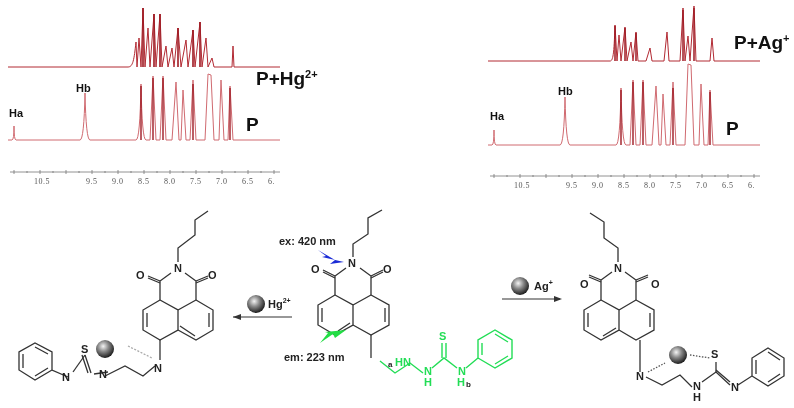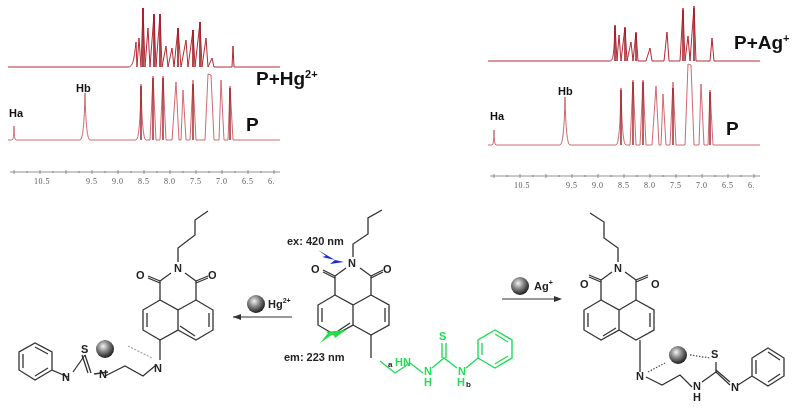--- a/index.html
+++ b/index.html
@@ -136,21 +136,21 @@
 
   <path d="M318 250 L326 256 L322 257 L344 262 L330 264 L335 260 Z" fill="#1a2bd6"></path>
   <path d="M320 343 L328 333 L325 332 L346 330 L335 338 L333 334 Z" fill="#22dd44"></path>
 
   <circle cx="256" cy="304" r="9" fill="url(#ball)"></circle>
   <circle cx="520" cy="286" r="9" fill="url(#ball)"></circle>
   <circle cx="105" cy="349" r="9" fill="url(#ball)"></circle>
   <circle cx="678" cy="355" r="9" fill="url(#ball)"></circle>
 </svg>
 
-<span class="abs ann" style="left:287px;top:235px;">ex: 420 nm</span>
+<span class="abs ann" style="left:279px;top:235px;">ex: 420 nm</span>
 <span class="abs ann" style="left:284px;top:351px;">em: 223 nm</span>
 <span class="abs ann" style="left:268px;top:297px;"><span>Hg</span><sup style="font-size:7px;">2+</sup></span>
 <span class="abs ann" style="left:534px;top:279px;"><span>Ag</span><sup style="font-size:7px;">+</sup></span>
 
 <span class="abs chem-text" style="left:174px;top:262px;">N</span>
 <span class="abs chem-text" style="left:136px;top:269px;">O</span>
 <span class="abs chem-text" style="left:208px;top:269px;">O</span>
 <span class="abs chem-text" style="left:154px;top:362px;">N</span>
 <span class="abs chem-text" style="left:99px;top:368px;">N</span>
 <span class="abs chem-text" style="left:62px;top:371px;">N</span>

